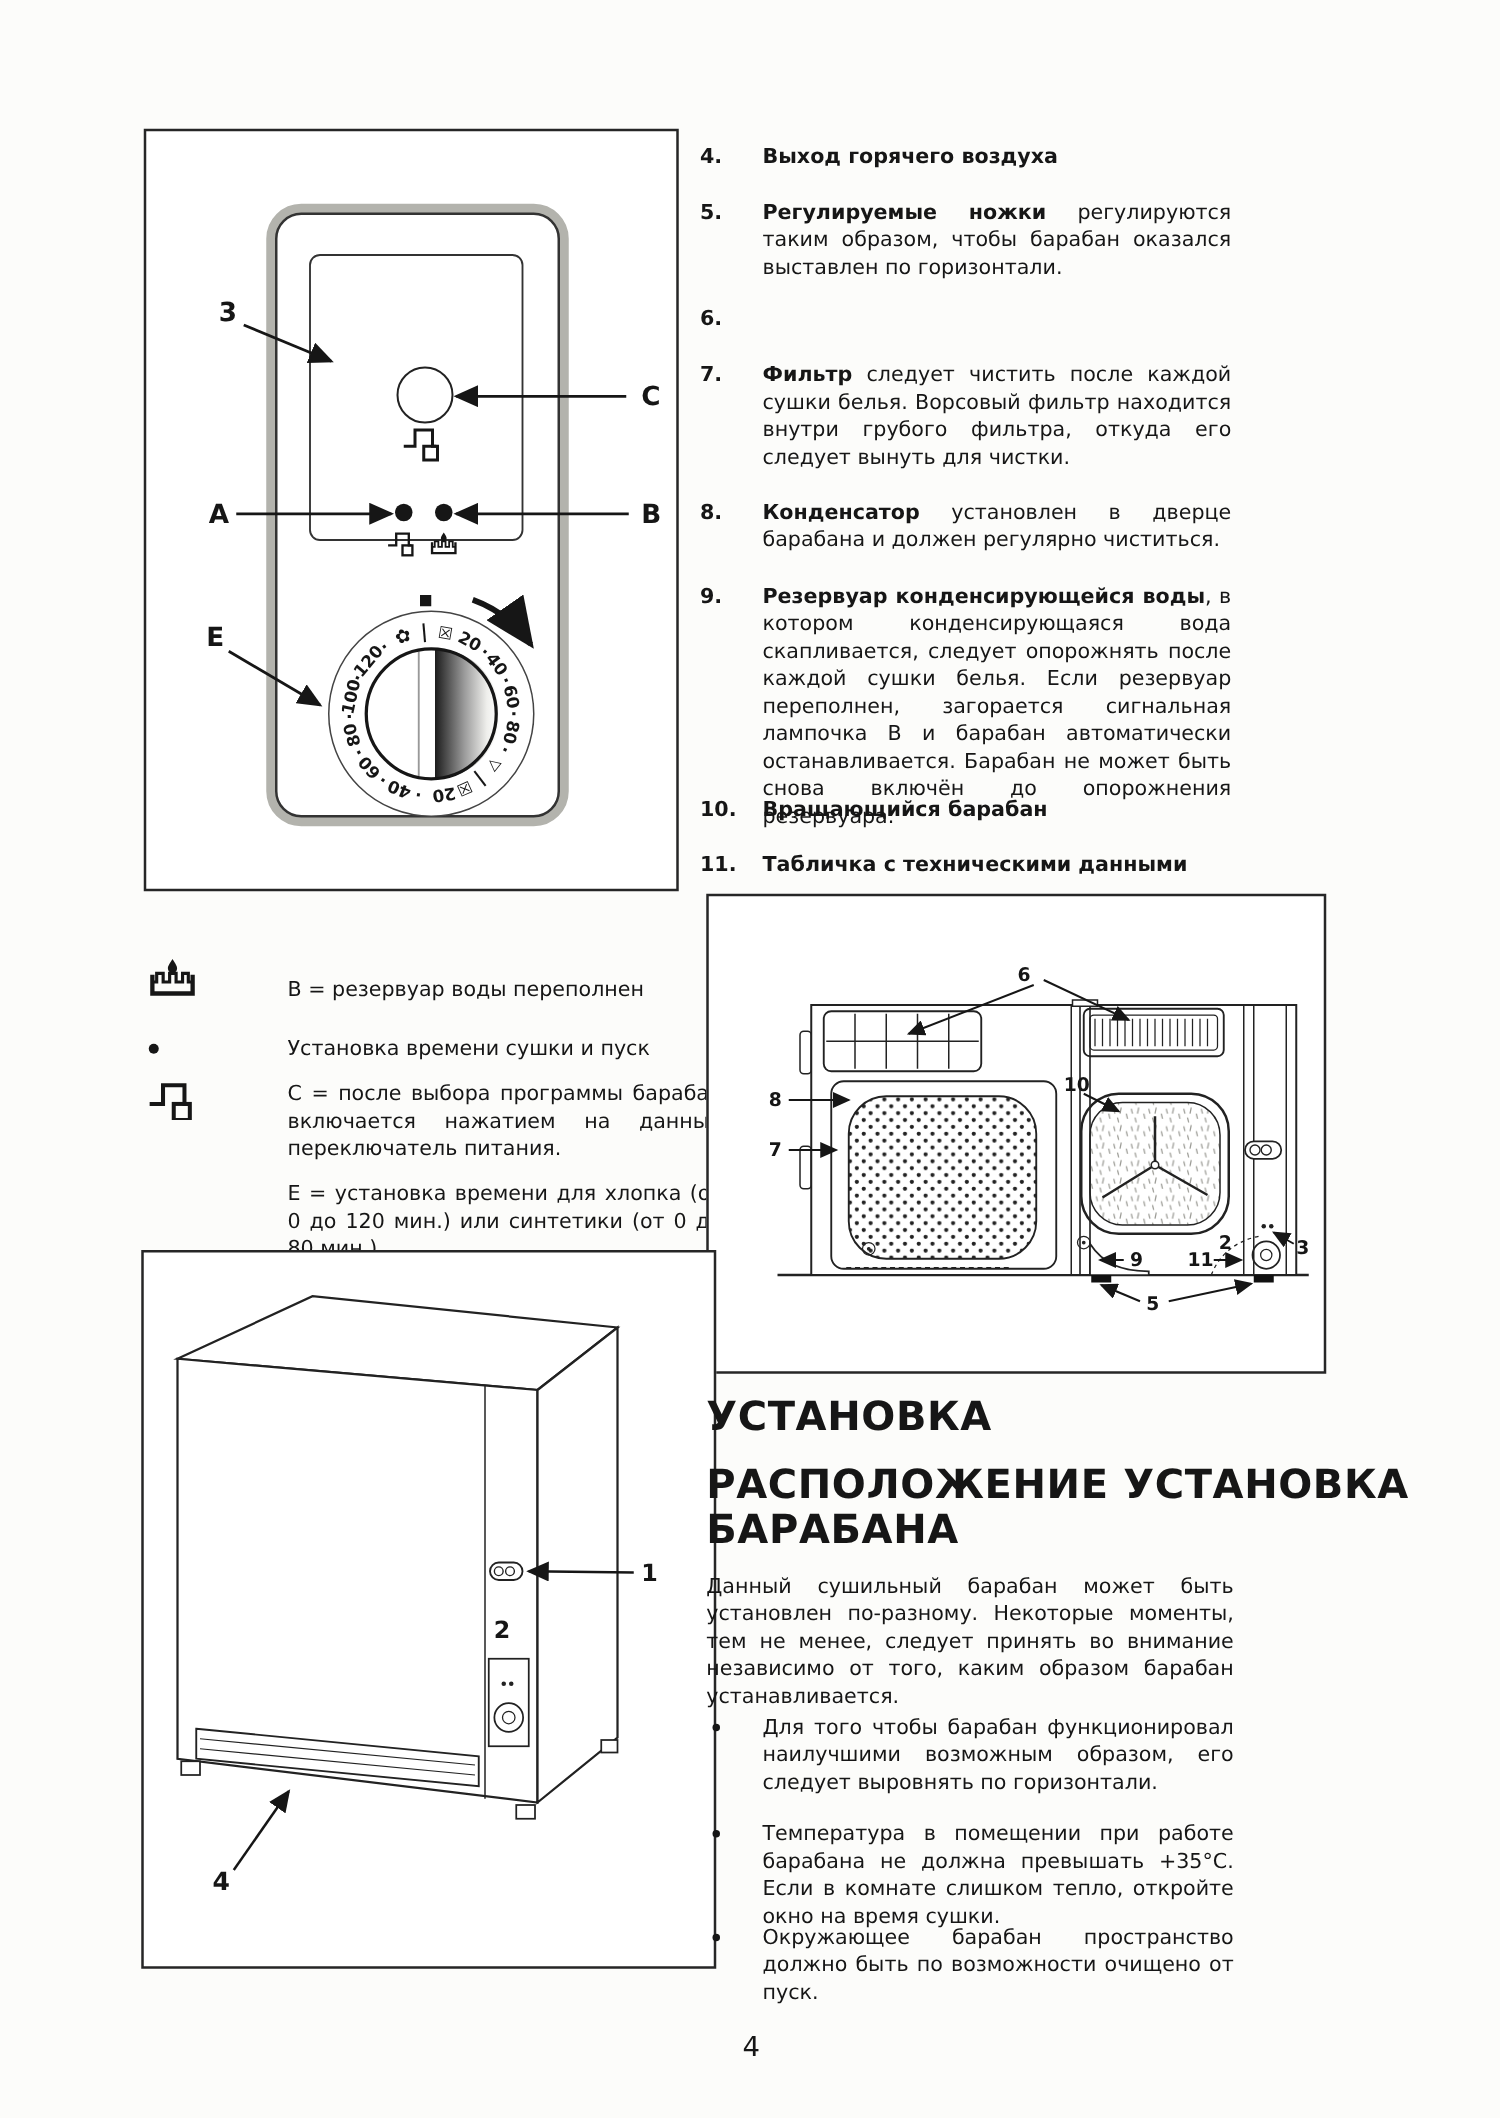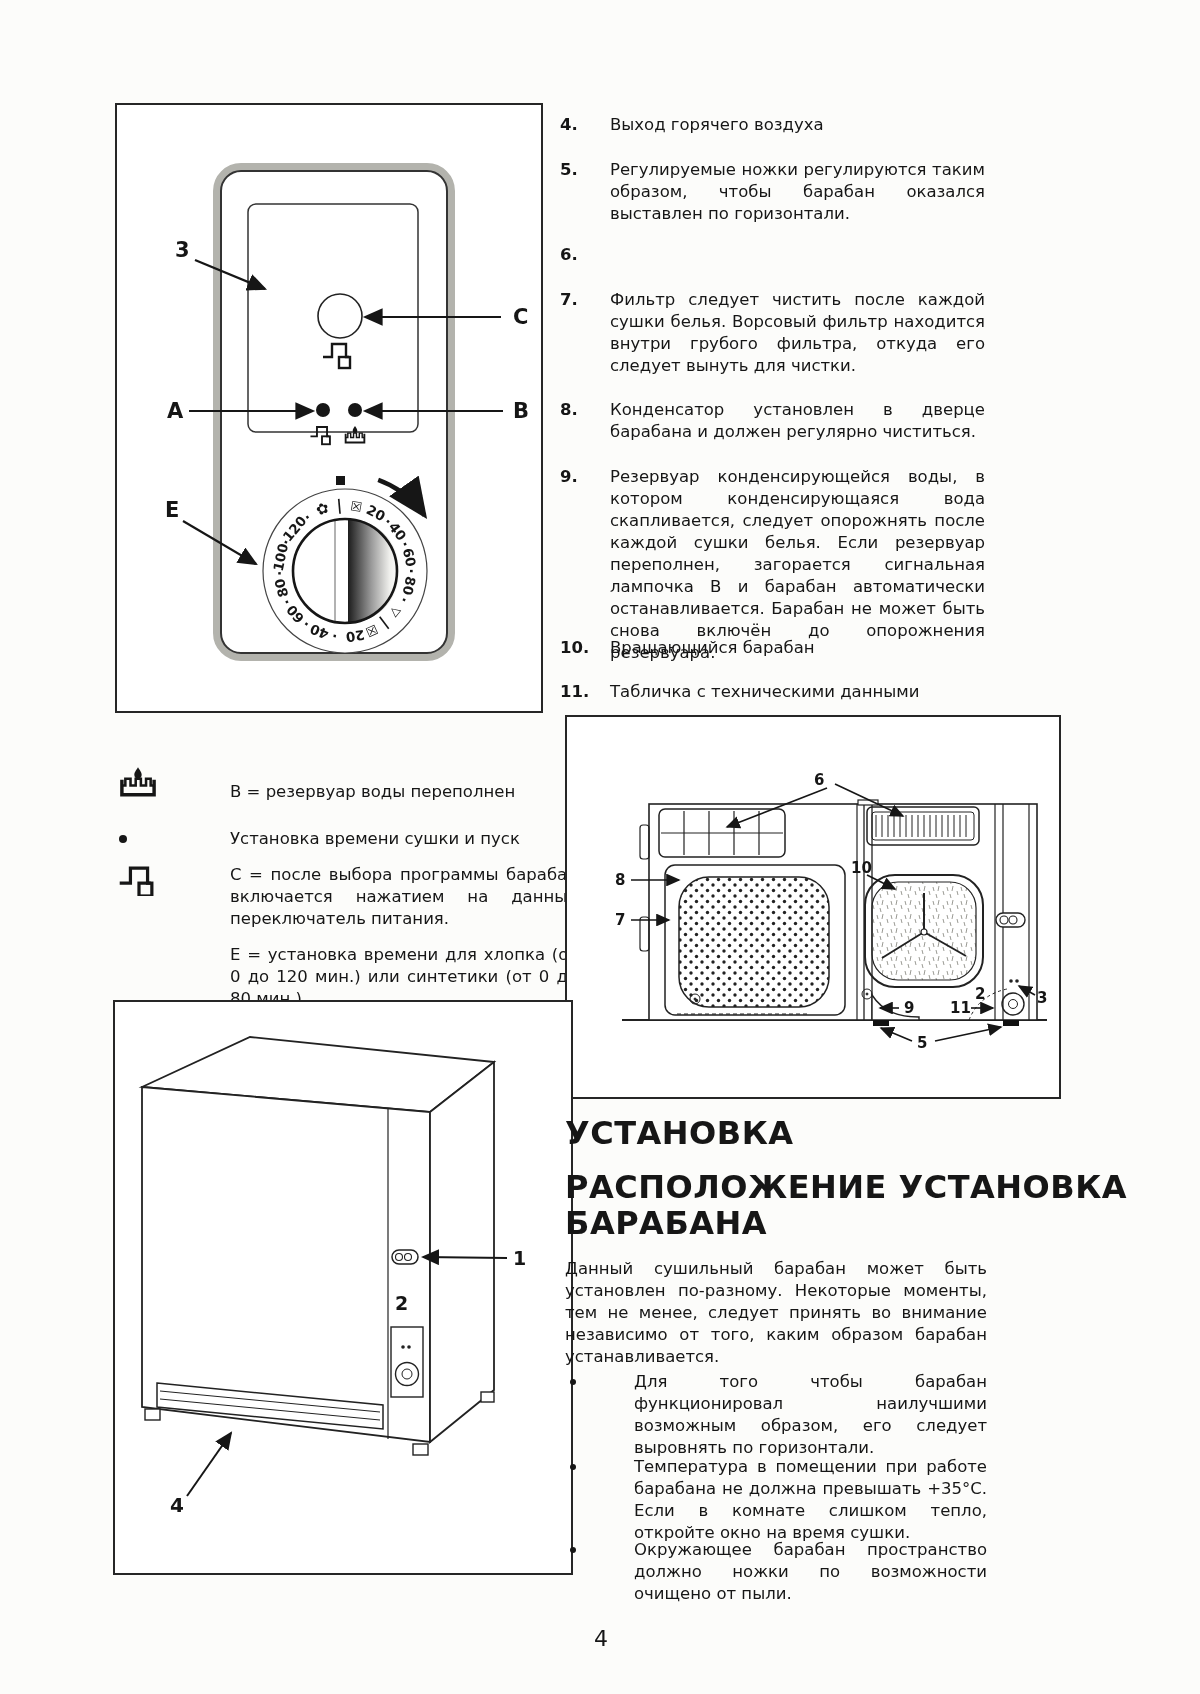--- a/index.html
+++ b/index.html
@@ -6,27 +6,27 @@
   body{
     position:relative;width:1200px;height:1694px;
     background:#fcfcfa;color:#161616;
     font-family:"DejaVu Sans","Liberation Sans",sans-serif;
   }
   .abs{position:absolute}
   .box{position:absolute;border:2px solid #262626;background:#fff}
   .list-item{position:absolute;left:560px;width:425px;font-size:16.5px;line-height:22px}
   .list-item .num{position:absolute;left:0;top:0;font-weight:bold}
   .list-item .itxt{margin-left:50px;text-align:justify}
-  .list-item .itxt b{font-weight:normal}
+  .list-item .itxt b{font-weight:bold}
   .legend-text{position:absolute;left:230px;width:348px;font-size:16.5px;line-height:22px;text-align:justify}
   .h1{position:absolute;left:565px;font-size:32px;font-weight:bold;letter-spacing:.5px}
   .para{position:absolute;left:565px;width:422px;font-size:16.5px;line-height:22px;text-align:justify}
   .bullet{position:absolute;left:565px;width:422px;font-size:16.5px;line-height:22px}
   .bullet .bdot{position:absolute;left:5px;top:8px;width:6px;height:6px;border-radius:50%;background:#161616}
-  .bullet .btxt{margin-left:69px;text-align:justify}
+  .bullet .btxt{margin-left:45px;text-align:justify}
   .pageno{position:absolute;font-size:22px}
   svg text{font-family:"DejaVu Sans","Liberation Sans",sans-serif;fill:#161616}
   .callout{font-weight:bold}
 </style>
 </head>
 <body>
 
 <div class="box" style="left:115px;top:103px;width:424px;height:606px">
   <svg width="424" height="606" viewBox="0 0 424 606">
     <defs>
@@ -305,16 +305,16 @@
 <div class="bullet" style="top:1371px">
   <span class="bdot"></span>
   <div class="btxt">Для того чтобы барабан функционировал наилучшими возможным образом, его следует выровнять по горизонтали.</div>
 </div>
 <div class="bullet" style="top:1456px">
   <span class="bdot"></span>
   <div class="btxt">Температура в помещении при работе барабана не должна превышать +35°C. Если в комнате слишком тепло, откройте окно на время сушки.</div>
 </div>
 <div class="bullet" style="top:1539px">
   <span class="bdot"></span>
-  <div class="btxt">Окружающее барабан пространство должно ножки по возможности очищено от пыли.</div>
+  <div class="btxt">Окружающее барабан пространство должно быть по возможности очищено от пуск.</div>
 </div>
 
 <div class="pageno" style="left:594px;top:1626px">4</div>
 
 </body></html>

